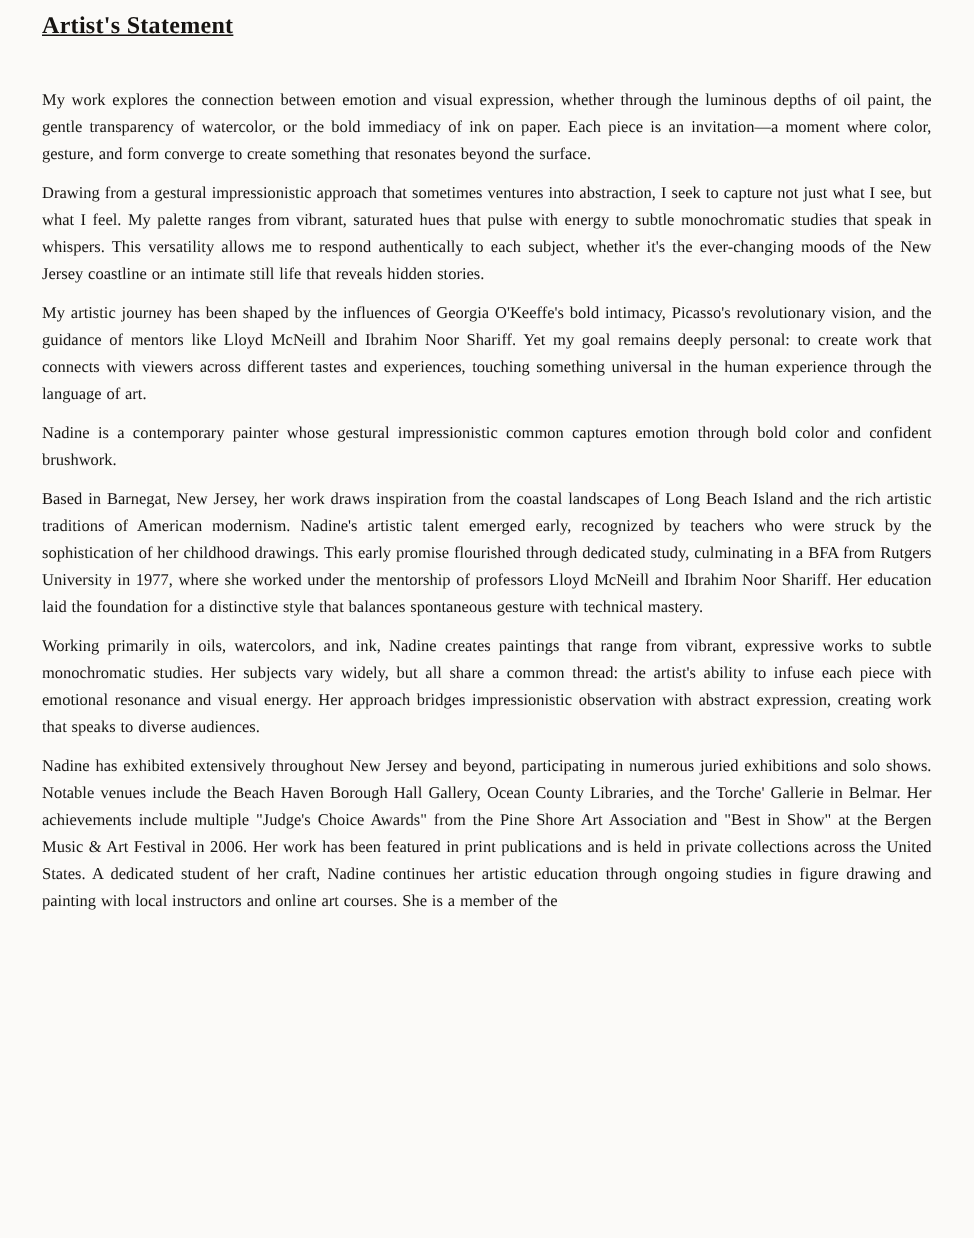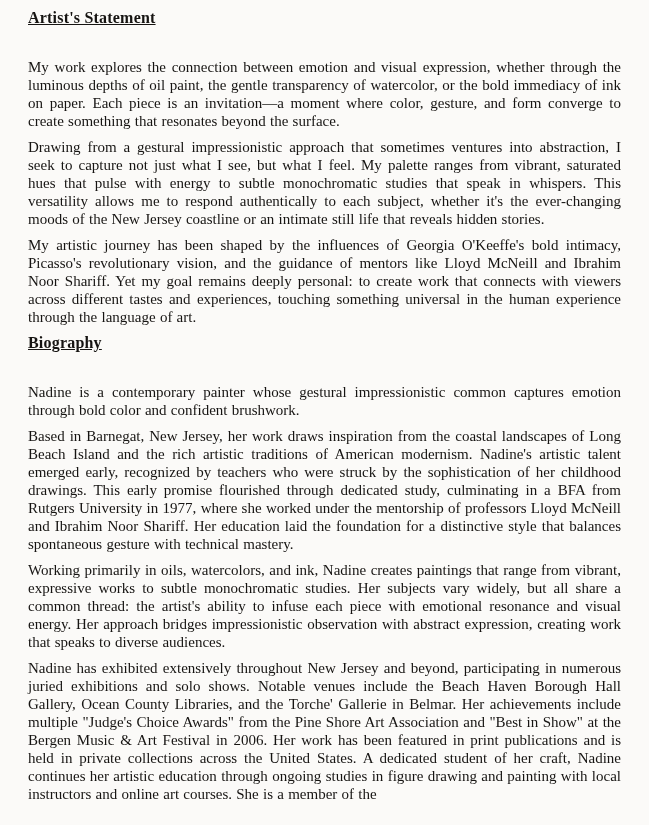--- a/index.html
+++ b/index.html
@@ -23,21 +23,21 @@
   }
   .section-heading {
     font-size: 16px;
     line-height: 18px;
     font-weight: bold;
     text-decoration: underline;
     margin: 0 0 31px 0;
     letter-spacing: 0.2px;
   }
   .body-paragraph {
-    font-size: 15px;
+    font-size: 11px;
     line-height: 18px;
     text-align: justify;
     margin: 0 0 8px 0;
     word-spacing: 0.5px;
     font-variant-numeric: oldstyle-nums;
   }
   .doc-section {
     margin: 0;
     padding: 0;
   }
@@ -48,20 +48,19 @@
 <div class="page">
 
   <div class="doc-section">
     <h2 class="section-heading">Artist's Statement</h2>
     <p class="body-paragraph">My work explores the connection between emotion and visual expression, whether through the luminous depths of oil paint, the gentle transparency of watercolor, or the bold immediacy of ink on paper. Each piece is an invitation—a moment where color, gesture, and form converge to create something that resonates beyond the surface.</p>
     <p class="body-paragraph">Drawing from a gestural impressionistic approach that sometimes ventures into abstraction, I seek to capture not just what I see, but what I feel. My palette ranges from vibrant, saturated hues that pulse with energy to subtle monochromatic studies that speak in whispers. This versatility allows me to respond authentically to each subject, whether it's the ever-changing moods of the New Jersey coastline or an intimate still life that reveals hidden stories.</p>
     <p class="body-paragraph">My artistic journey has been shaped by the influences of Georgia O'Keeffe's bold intimacy, Picasso's revolutionary vision, and the guidance of mentors like Lloyd McNeill and Ibrahim Noor Shariff. Yet my goal remains deeply personal: to create work that connects with viewers across different tastes and experiences, touching something universal in the human experience through the language of art.</p>
   </div>
 
   <div class="doc-section">
-    <h2 class="section-heading">Biography</h2>
     <p class="body-paragraph">Nadine is a contemporary painter whose gestural impressionistic common captures emotion through bold color and confident brushwork.</p>
     <p class="body-paragraph">Based in Barnegat, New Jersey, her work draws inspiration from the coastal landscapes of Long Beach Island and the rich artistic traditions of American modernism. Nadine's artistic talent emerged early, recognized by teachers who were struck by the sophistication of her childhood drawings. This early promise flourished through dedicated study, culminating in a BFA from Rutgers University in 1977, where she worked under the mentorship of professors Lloyd McNeill and Ibrahim Noor Shariff. Her education laid the foundation for a distinctive style that balances spontaneous gesture with technical mastery.</p>
     <p class="body-paragraph">Working primarily in oils, watercolors, and ink, Nadine creates paintings that range from vibrant, expressive works to subtle monochromatic studies. Her subjects vary widely, but all share a common thread: the artist's ability to infuse each piece with emotional resonance and visual energy. Her approach bridges impressionistic observation with abstract expression, creating work that speaks to diverse audiences.</p>
     <p class="body-paragraph">Nadine has exhibited extensively throughout New Jersey and beyond, participating in numerous juried exhibitions and solo shows. Notable venues include the Beach Haven Borough Hall Gallery, Ocean County Libraries, and the Torche' Gallerie in Belmar. Her achievements include multiple "Judge's Choice Awards" from the Pine Shore Art Association and "Best in Show" at the Bergen Music &amp; Art Festival in 2006. Her work has been featured in print publications and is held in private collections across the United States. A dedicated student of her craft, Nadine continues her artistic education through ongoing studies in figure drawing and painting with local instructors and online art courses. She is a member of the</p>
   </div>
 
 </div>
 
 </body></html>

